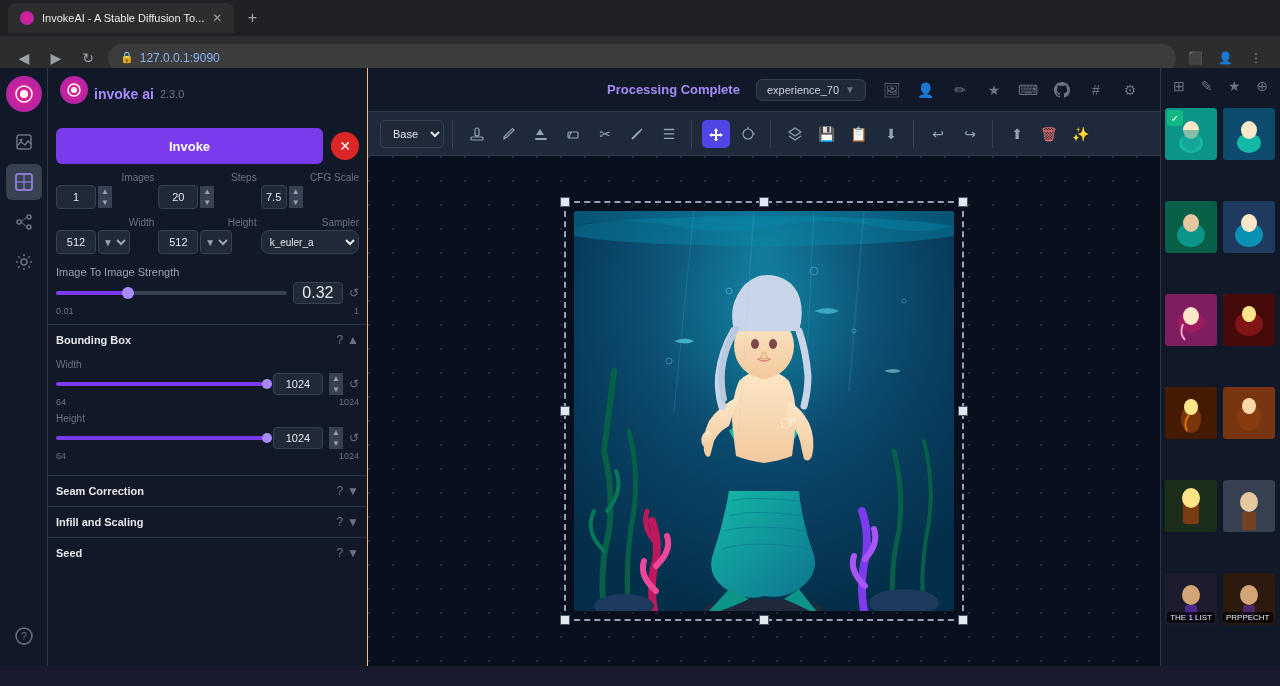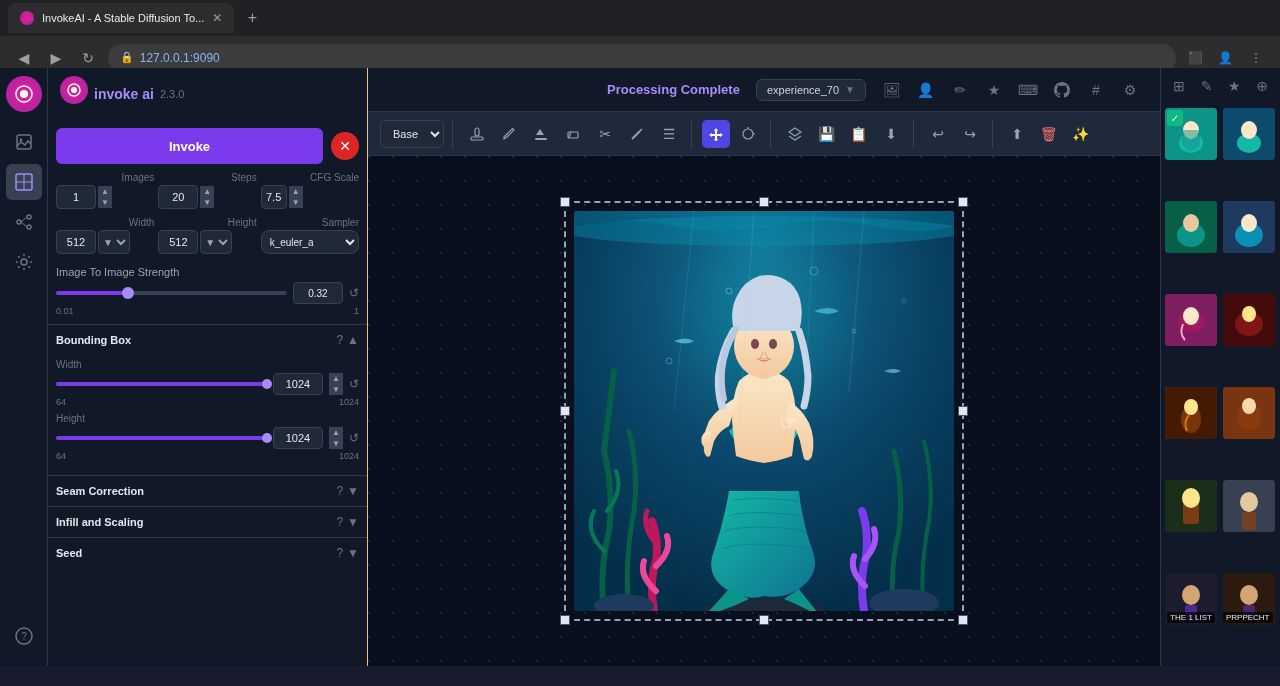--- a/index.html
+++ b/index.html
@@ -52,21 +52,21 @@
     .stepper-btn { background: #374151; border: none; color: #9ca3af; font-size: 8px; width: 14px; height: 11px; cursor: pointer; display: flex; align-items: center; justify-content: center; }
 
     .slider-section { padding: 4px 8px 8px; }
     .slider-label-row { display: flex; justify-content: space-between; align-items: center; margin-bottom: 4px; }
     .slider-label { font-size: 11px; color: #9ca3af; }
     .slider-value-row { display: flex; align-items: center; gap: 6px; }
     .slider-track { flex: 1; height: 4px; background: #374151; border-radius: 2px; position: relative; }
     .slider-fill { height: 4px; background: #7c3aed; border-radius: 2px; }
     .slider-thumb { width: 12px; height: 12px; background: #a78bfa; border-radius: 50%; position: absolute; top: -4px; }
     .slider-range-labels { display: flex; justify-content: space-between; font-size: 9px; color: #6b7280; margin-top: 2px; }
-    .slider-value-input { background: #1f2937; border: 1px solid #374151; border-radius: 4px; color: #e5e7eb; font-size: 10px; width: 50px; height: 22px; text-align: center; }
+    .slider-value-input { background: #1f2937; border: 1px solid #374151; border-radius: 4px; color: #e5e7eb; font-size: 16px; width: 50px; height: 22px; text-align: center; }
     .reset-icon { color: #6b7280; font-size: 12px; cursor: pointer; }
 
     .collapsible-section { border-top: 1px solid #2d3748; }
     .section-header { display: flex; justify-content: space-between; align-items: center; padding: 8px; cursor: pointer; }
     .section-title { font-size: 11px; font-weight: 600; color: #e5e7eb; }
     .section-icons { display: flex; gap: 4px; align-items: center; }
     .section-icon { color: #6b7280; font-size: 12px; cursor: pointer; }
 
     .bounding-box-content { padding: 4px 8px 8px; }
     .bb-field { margin-bottom: 6px; }

